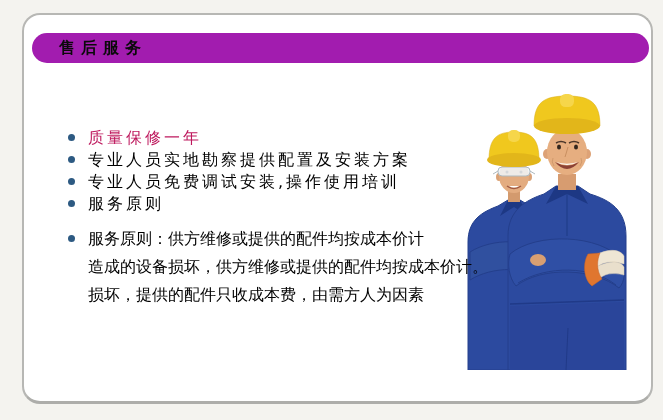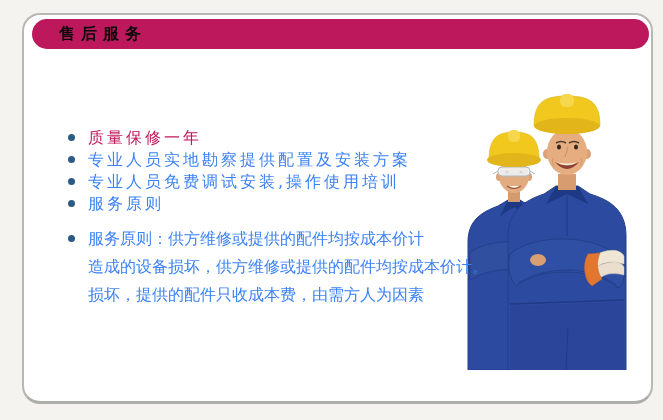--- a/index.html
+++ b/index.html
@@ -8,35 +8,35 @@
     background:#f4f3ef;
     font-family:"DejaVu Sans",sans-serif;
   }
   .panel{
     position:absolute;left:22px;top:13px;width:631px;height:391px;
     box-sizing:border-box;background:#ffffff;
     border:2px solid #b7b7b4;border-bottom-width:3px;border-bottom-color:#adadaa;
     border-radius:18px;
   }
   .header-bar{
-    position:absolute;left:8px;top:4px;width:617px;height:30px;
+    position:absolute;left:8px;top:18px;width:617px;height:30px;
     box-sizing:border-box;padding-left:27px;
-    background:#be185d;border-radius:15px;
+    background:#a21caf;border-radius:15px;
     display:flex;align-items:center;
   }
   .header-title{
     font-size:16px;font-weight:bold;letter-spacing:6px;color:#0a0a0a;
   }
   .service-list{
     position:absolute;left:44px;top:112px;margin:0;padding:0;list-style:none;z-index:2;
   }
   .service-list li{
     position:relative;padding-left:20px;
     font-size:16px;line-height:22px;letter-spacing:3px;
-    color:#3b82f6;white-space:nowrap;
+    color:#000000;white-space:nowrap;
   }
   .service-list li::before{
     content:"";position:absolute;left:0;top:7px;width:7px;height:7px;
     border-radius:50%;background:#2d5a82;
   }
   .service-list li.muted{color:#be185d}
   .service-list li.para{margin-top:10px;line-height:28px;letter-spacing:0}
   .service-list li.para::before{top:10px}
   .pline{display:block;white-space:nowrap}
   .photo{

